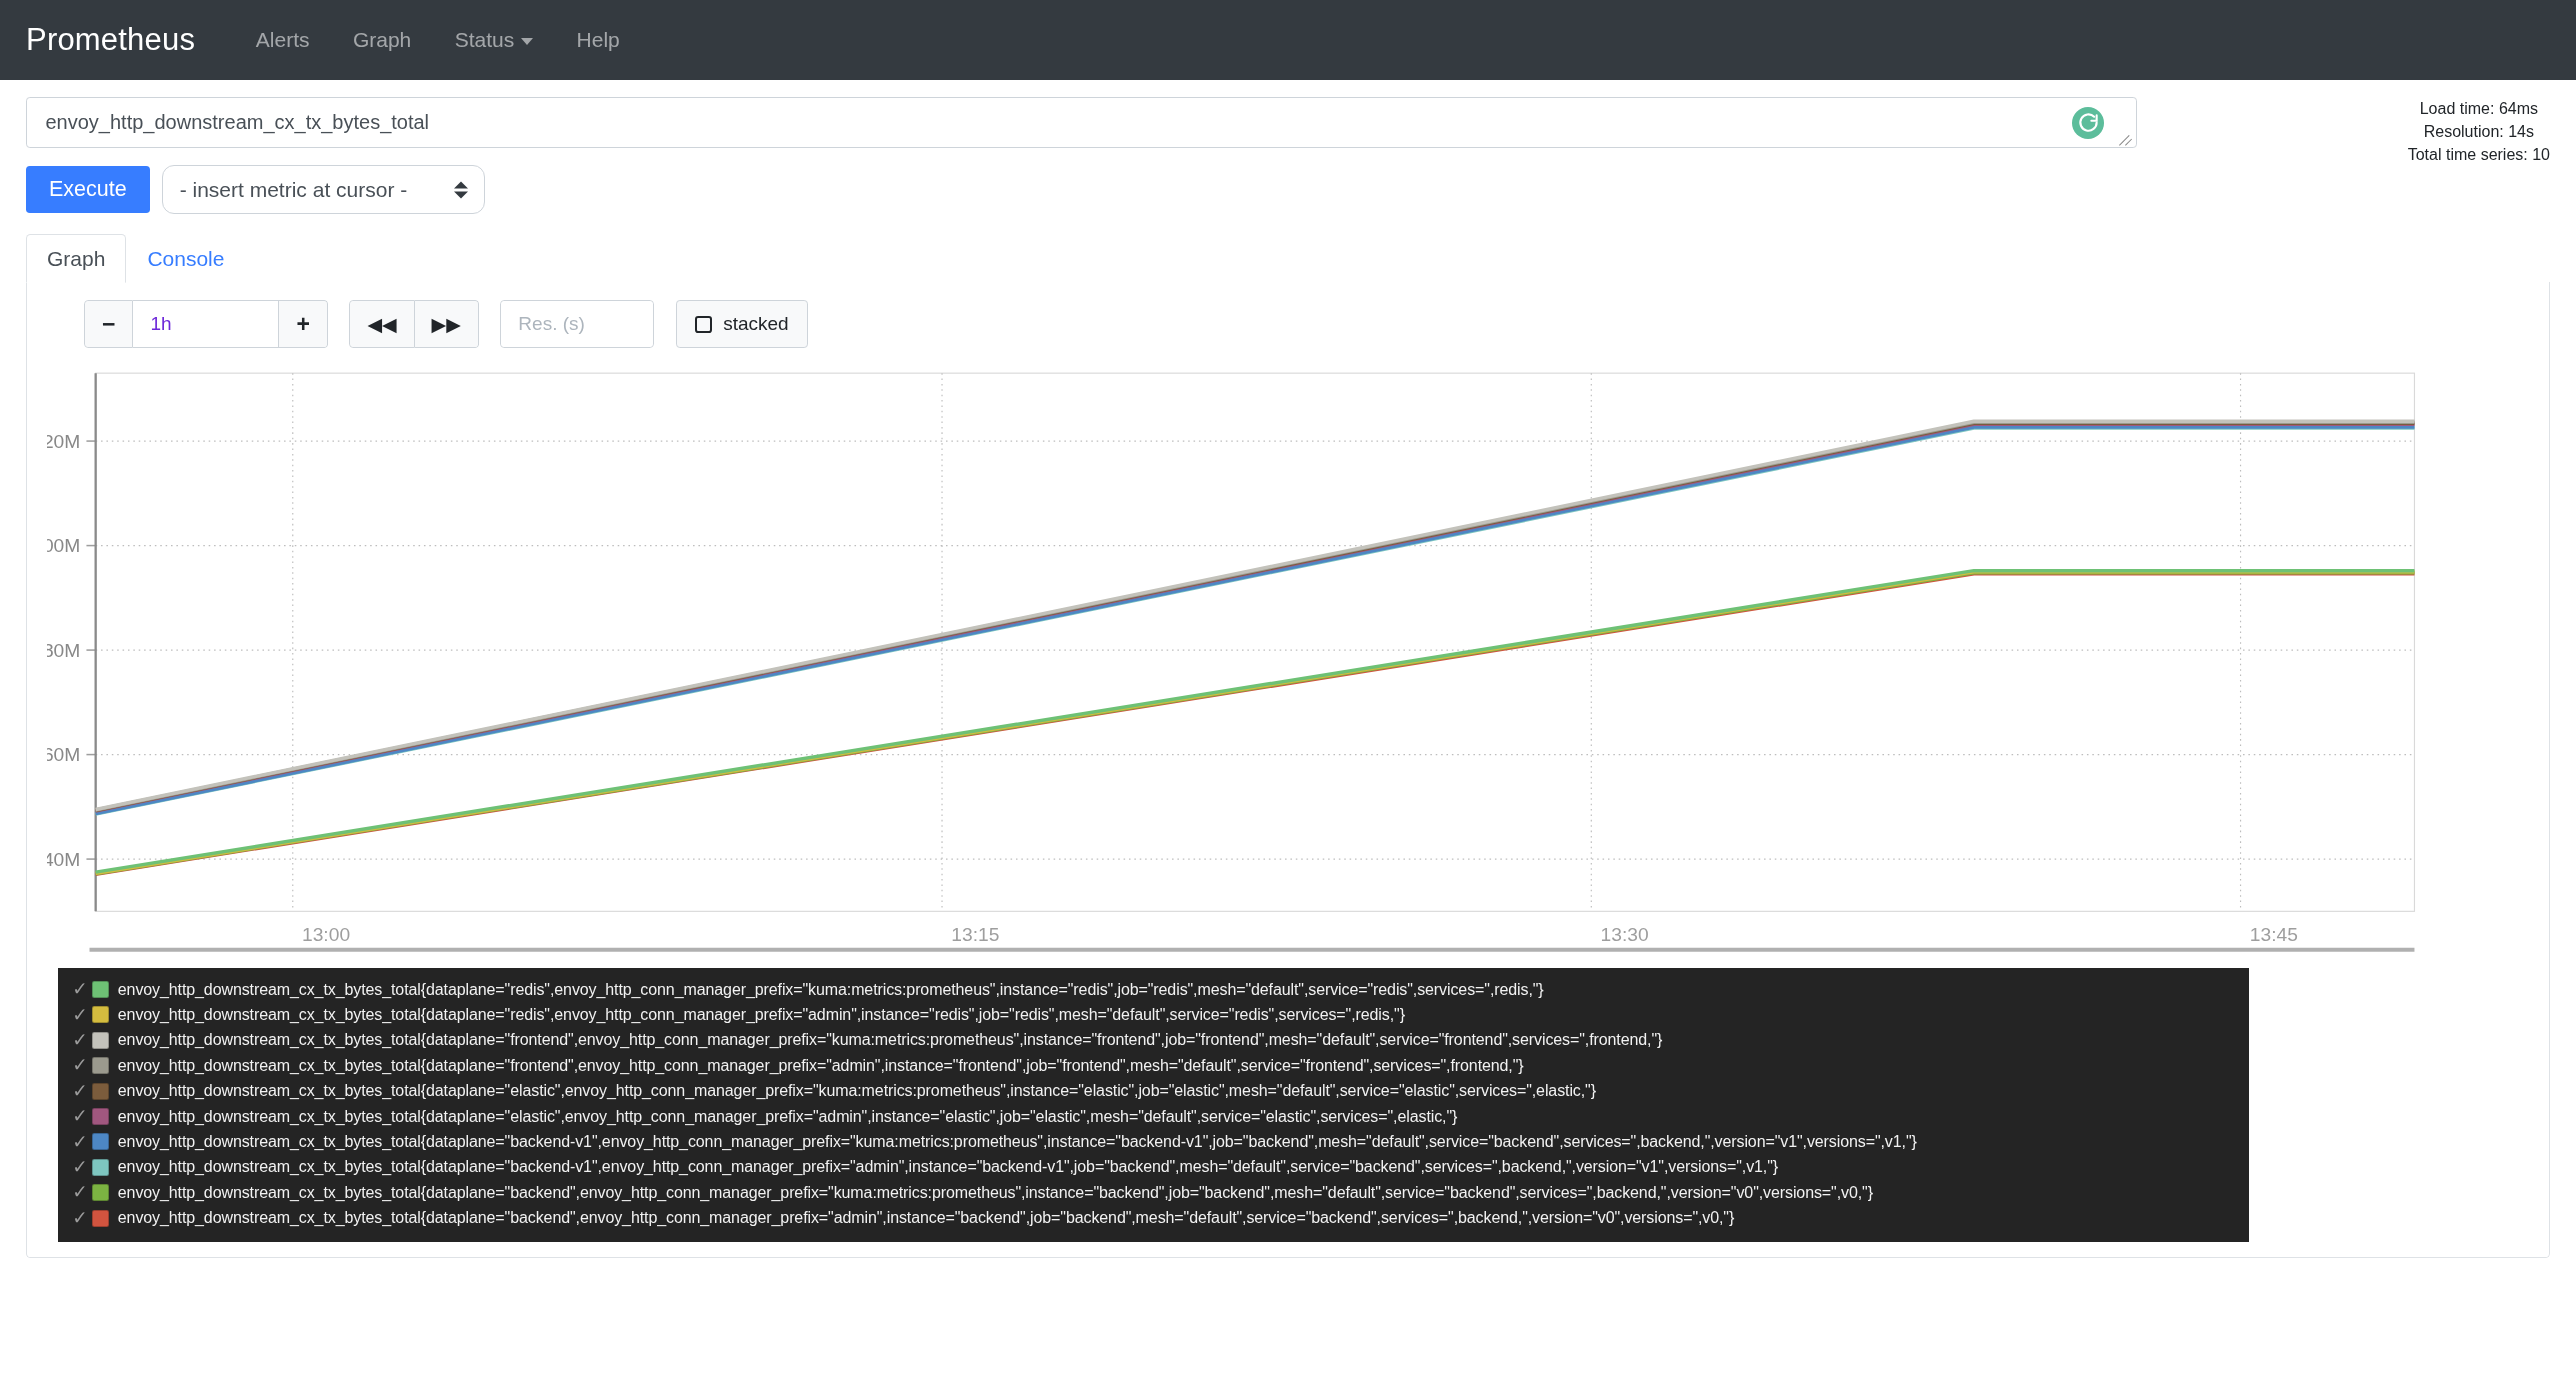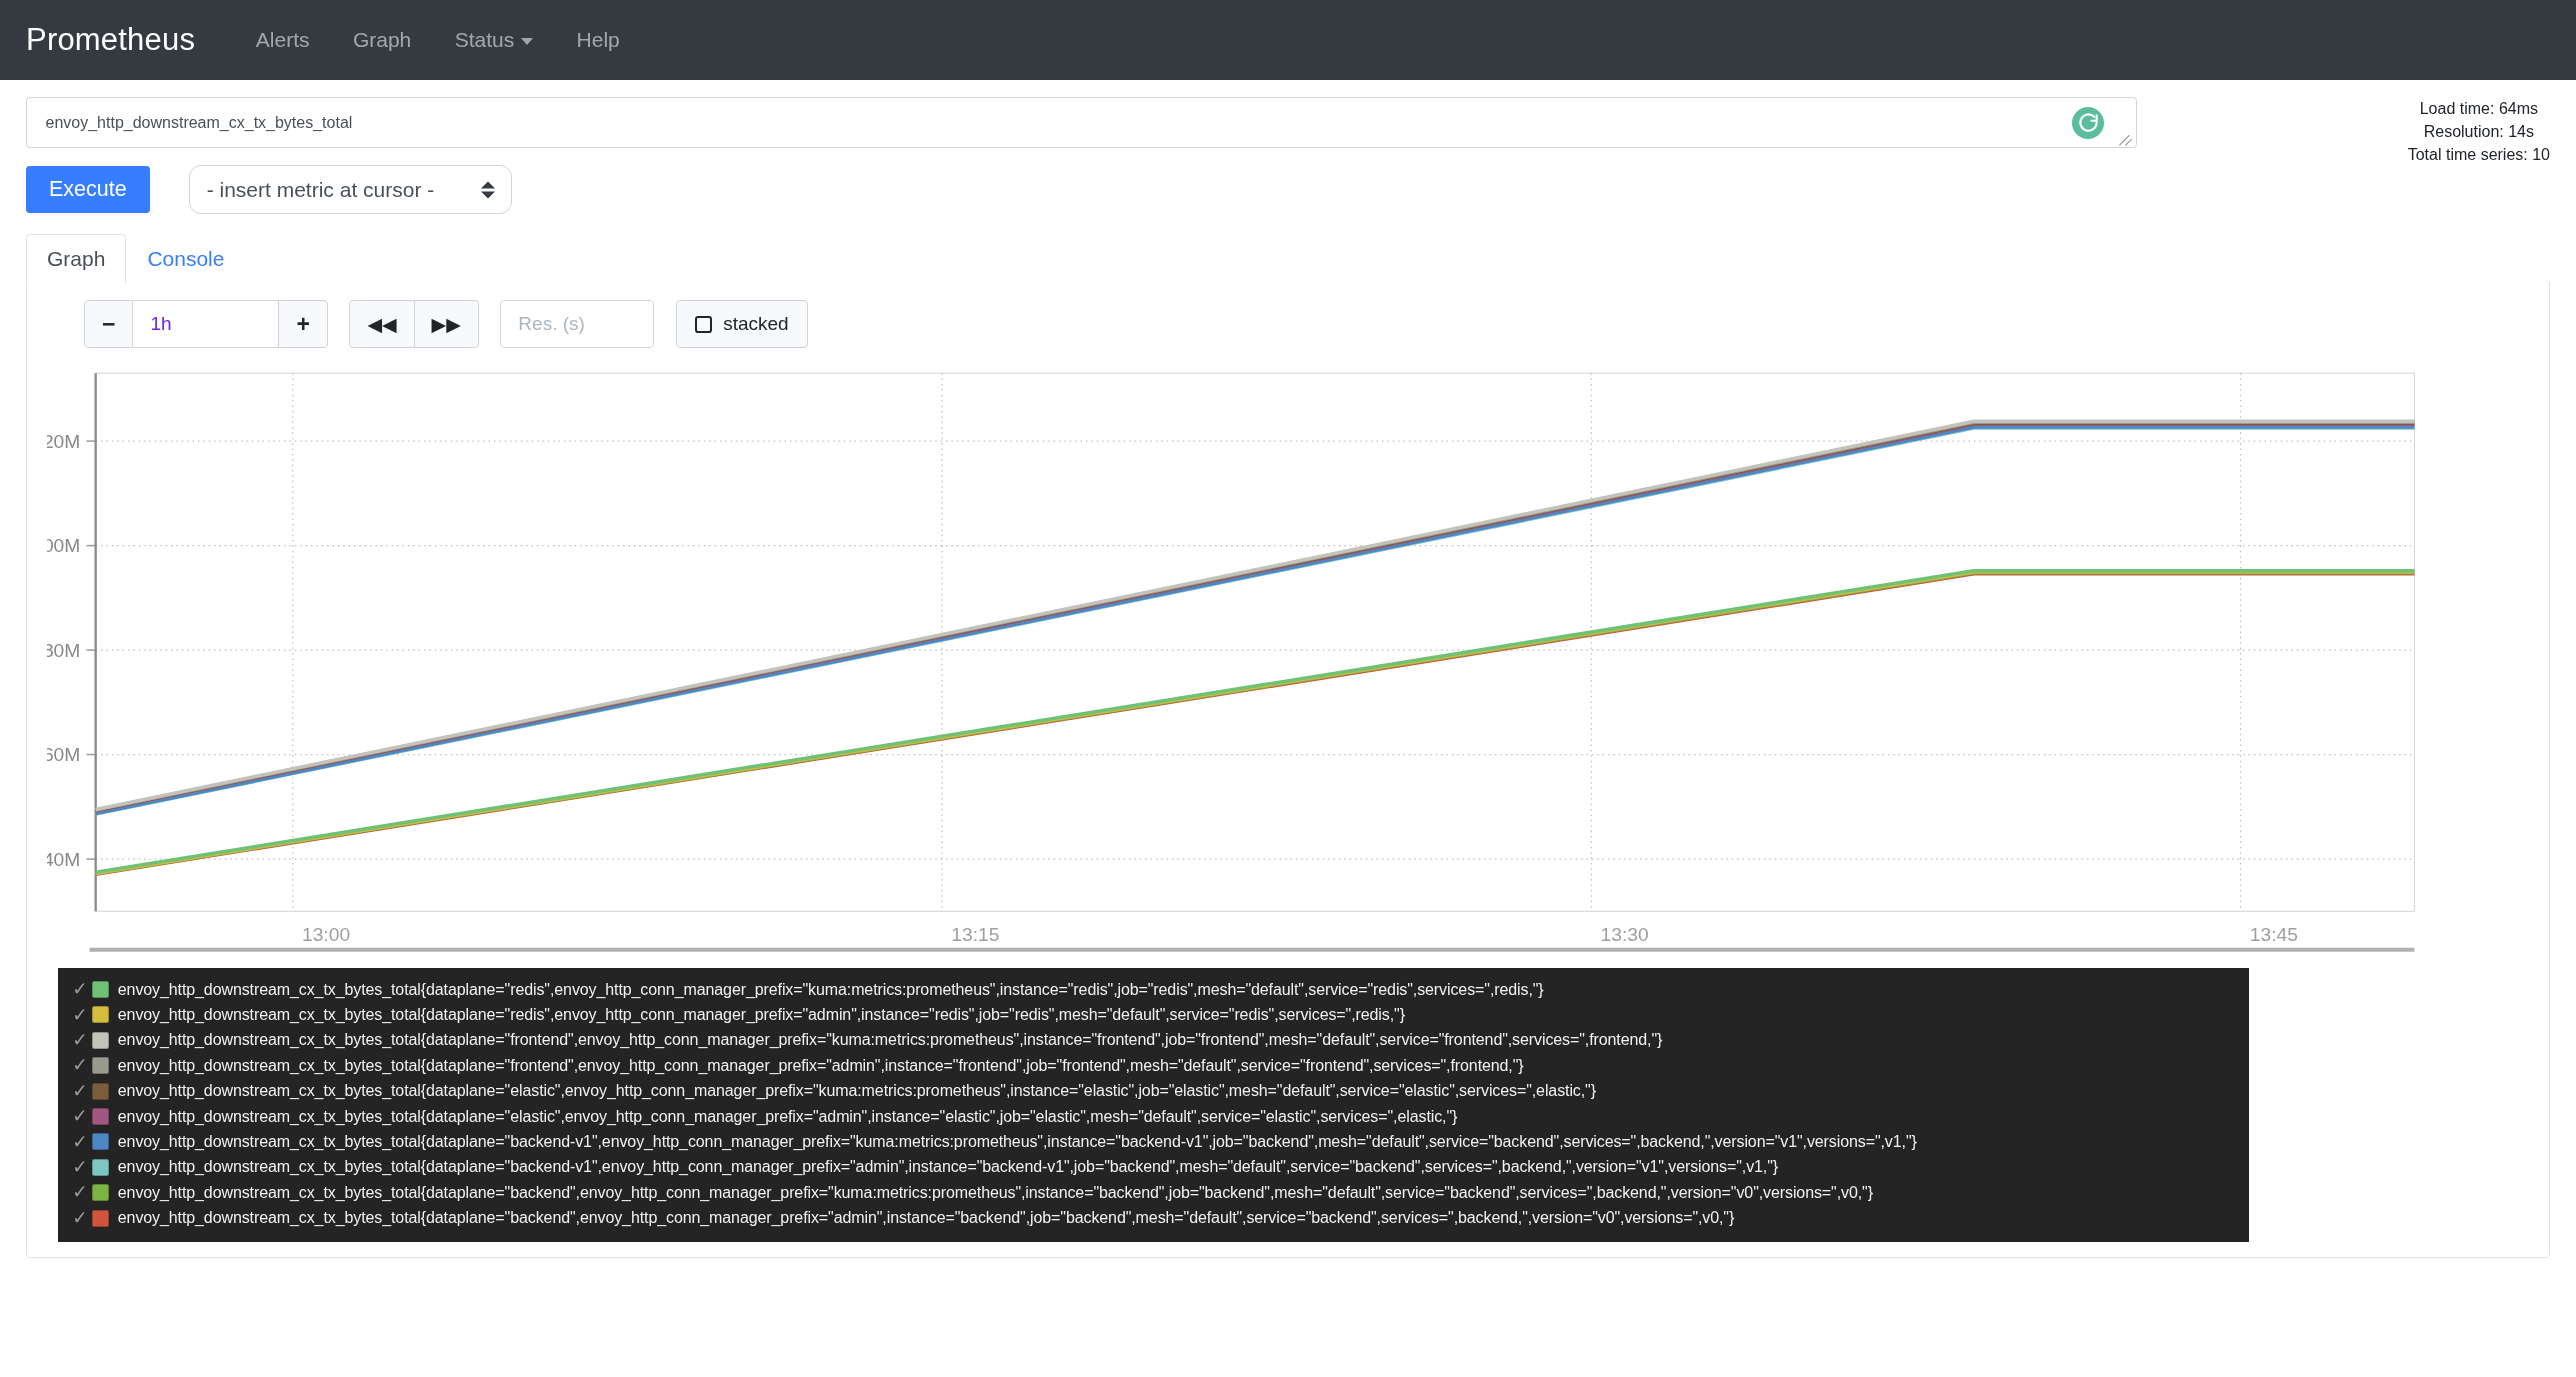--- a/index.html
+++ b/index.html
@@ -62,21 +62,21 @@
     width: 2111px;
     height: 51px;
     border: 1.5px solid #ced4da;
     border-radius: 3.8px;
     background: #fff;
     display: flex;
     align-items: center;
   }
   .query-text {
     padding-left: 18.5px;
-    font-size: 16px;
+    font-size: 20px;
     color: #495057;
     font-family: "Liberation Sans", sans-serif;
     white-space: nowrap;
     overflow: hidden;
   }
   .exec-icon {
     position: absolute;
     right: 32px;
     top: 50%;
     transform: translateY(-50%);
@@ -111,21 +111,21 @@
     font-size: 16px;
     color: #212529;
     line-height: 1.45;
   }
 
   
   .controls-row {
     display: flex;
     align-items: center;
     margin-top: 17px;
-    gap: 39px;
+    gap: 12px;
   }
   .btn-execute {
     background: #3b7ddd;
     background: #377dff;
     color: #fff;
     border: none;
     border-radius: 3.8px;
     font-size: 21.5px;
     padding: 10.8px 23px;
     cursor: pointer;

